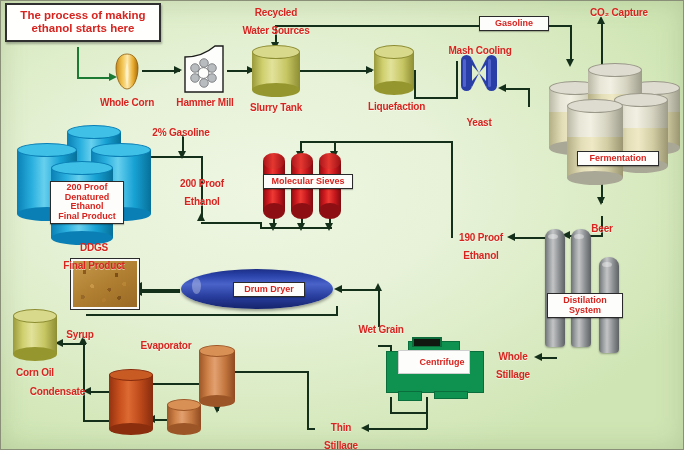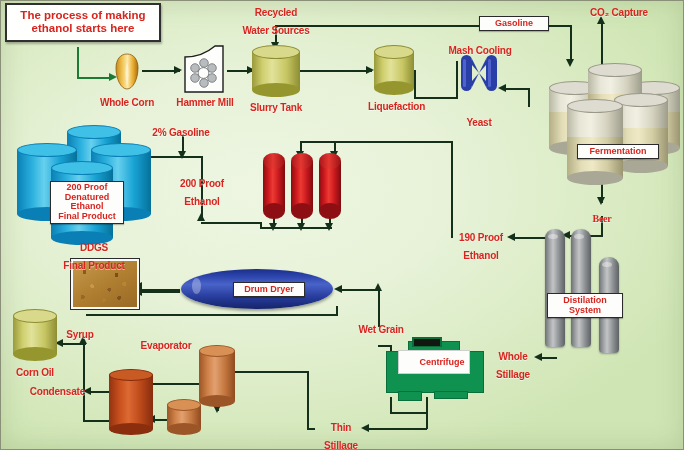--- a/index.html
+++ b/index.html
@@ -281,25 +281,25 @@
       <div class="liq"></div>
       <div class="top"></div>
       <div class="bot"></div>
   </div>
   <div class="cyl ferm" style="left:613px;top:92px;width:54px;height:80px;z-index:31;">
     <div class="body"></div>
       <div class="liq"></div>
       <div class="top"></div>
       <div class="bot"></div>
   </div>
-  <div class="boxlab" style="left:576px;top:143px;width:72px;">Fermentation</div>
+  <div class="boxlab" style="left:576px;top:150px;width:72px;">Fermentation</div>
 
   <div class="ln lnv" style="left:600px;top:180px;height:22px;"></div>
   <div class="ar ar-d" style="left:596px;top:196px;"></div>
-  <div class="lab" style="left:578px;top:209px;width:46px;font-family:Liberation Serif, serif;">Beer</div>
+  <div class="lab" style="left:578px;top:219px;width:46px;">Beer</div>
   <div class="ln lnv" style="left:600px;top:215px;height:20px;"></div>
   <div class="ln lnh" style="left:568px;top:234px;width:34px;"></div>
   <div class="ar ar-l" style="left:561px;top:230px;"></div>
 
   <div class="grey" style="left:544px;top:228px;width:20px;height:118px;"></div>
   <div class="grey" style="left:570px;top:228px;width:20px;height:118px;"></div>
   <div class="grey" style="left:598px;top:256px;width:20px;height:96px;"></div>
   <div class="boxlab" style="left:546px;top:292px;width:66px;">Distilation
 System</div>
 
@@ -323,20 +323,21 @@
   <div class="redc" style="left:290px;top:152px;width:22px;height:66px;">
     <div class="body"></div>
       <div class="top"></div>
       <div class="bot"></div>
   </div>
   <div class="redc" style="left:318px;top:152px;width:22px;height:66px;">
     <div class="body"></div>
       <div class="top"></div>
       <div class="bot"></div>
   </div>
+  <div class="boxlab" style="left:262px;top:173px;width:80px;">Molecular Sieves</div>
 
   <div class="ln lnv" style="left:272px;top:214px;height:12px;"></div>
   <div class="ar ar-d" style="left:268px;top:222px;"></div>
   <div class="ln lnv" style="left:300px;top:214px;height:12px;"></div>
   <div class="ar ar-d" style="left:296px;top:222px;"></div>
   <div class="ln lnv" style="left:328px;top:214px;height:12px;"></div>
   <div class="ar ar-d" style="left:324px;top:222px;"></div>
 
   <div class="lab" style="left:170px;top:174px;width:62px;">200 Proof
 Ethanol</div>

